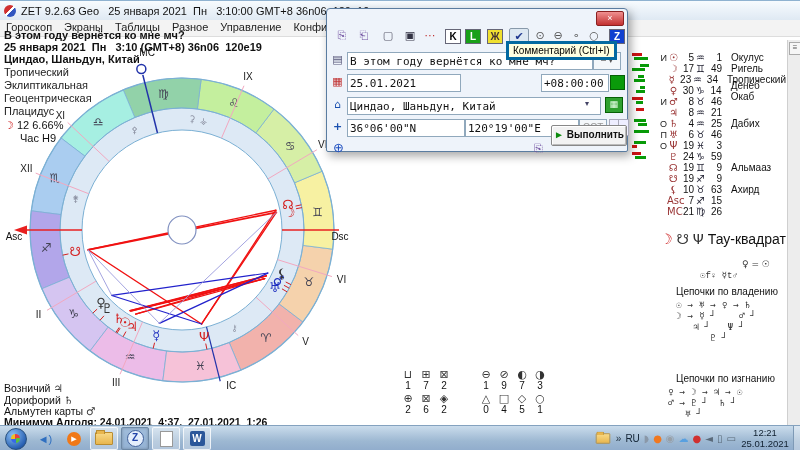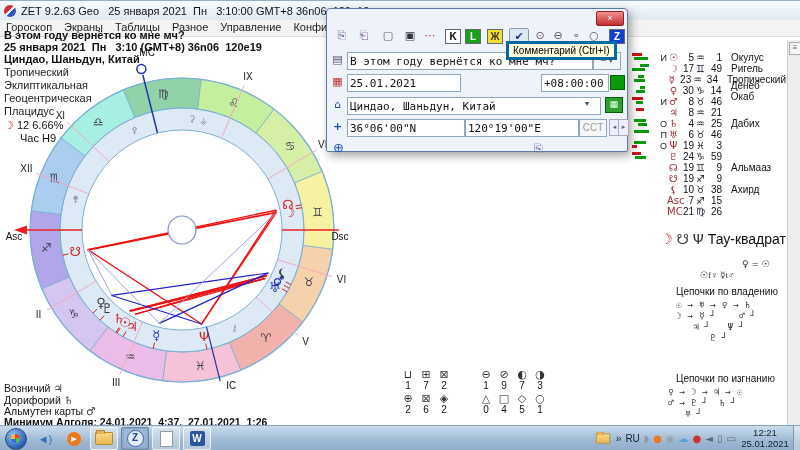--- a/index.html
+++ b/index.html
@@ -43,21 +43,21 @@
   .plet{width:9px;font-size:9px;color:#222;text-align:right}
   .pglyph{width:13px;text-align:center;color:#993333;font-family:"DejaVu Sans",sans-serif}
   .pdeg{width:14px;text-align:right}
   .psign{width:13px;text-align:center;color:#223;font-family:"DejaVu Sans",sans-serif}
   .pmin{width:15px;text-align:right}
   .pstar{margin-left:9px;color:#111}
   .tau{position:absolute;left:660px;top:231px;font-size:14px}
   .tau .g1{color:#cc2020;font-family:"DejaVu Sans",sans-serif}
   .tau .g2{color:#333;font-family:"DejaVu Sans",sans-serif}
   .note1{position:absolute;left:742px;top:259px;font-size:9px;color:#333;font-family:"DejaVu Sans",sans-serif}
-  .note2{position:absolute;left:700px;top:270px;font-size:9px;color:#333;font-family:Liberation Serif, serif}
+  .note2{position:absolute;left:700px;top:270px;font-size:9px;color:#333;font-family:Liberation Mono, monospace}
   .chtitle{position:absolute;font-size:10px;color:#111}
   .chlines{position:absolute;font-family:"DejaVu Sans Mono","DejaVu Sans",monospace;
     font-size:9.5px;line-height:11px;color:#333;white-space:pre}
   
   .rscroll{position:absolute;left:787px;top:40px;width:13px;height:385px;background:#ededed;
     border-left:1px solid #cfcfcf}
   .rmenu{position:absolute;left:789px;top:42px;width:10px;height:11px;background:#f6f6f6;
     border:1px solid #aaa;font-size:8px;line-height:10px;text-align:center;color:#555}
   
   .dialog{position:absolute;left:326px;top:8px;width:300px;height:142px;background:#eef3fa;
@@ -435,21 +435,21 @@
       <span class="psign">♐</span>
       <span class="pmin">9</span>
       <span class="pstar"></span>
     </div>
     <div class="prow">
       <span class="pbars"></span>
       <span class="plet"></span>
       <span class="pglyph">⚸</span>
       <span class="pdeg">10</span>
       <span class="psign">♉</span>
-      <span class="pmin">38</span>
+      <span class="pmin">63</span>
       <span class="pstar">Ахирд</span>
     </div>
     <div class="prow">
       <span class="pbars"></span>
       <span class="plet"></span>
       <span class="pglyph">Asc</span>
       <span class="pdeg">7</span>
       <span class="psign">♐</span>
       <span class="pmin">15</span>
       <span class="pstar"></span>
@@ -517,20 +517,21 @@
 
   <div class="drow-icon" style="left:3px;top:111px;color:#1a50b0;font-weight:bold">+</div>
   <input class="dinput" style="left: 20px; top: 110px; width: 112px;" readonly="" value="36°06'00&quot;N">
   <input class="dinput" style="left: 138px; top: 110px; width: 108px;" readonly="" value="120°19'00&quot;E">
   <div class="combo" style="left:252px;top:110px;width:26px;font-size:10px;color:#999">CCT</div>
   <div class="navbtn" style="left:282px;top:110px">◂</div>
   <div class="navbtn" style="left:291px;top:110px">▸</div>
 
   <div class="drow-icon" style="left:4px;top:132px;color:#2050c0;font-size:13px">⊕</div>
   <div class="drow-icon" style="left:204px;top:133px;color:#7050a0">⎘</div>
+  <div class="execbtn"><span class="tri">► </span><span>Выполнить</span></div>
 </div>
 
 <div class="tooltip">Комментарий (Ctrl+I)</div>
 
 <div class="taskbar">
   <div class="orb">
       <div class="orbflag"></div>
     </div>
   <div class="qlaunch" id="qlaunch">
       <div class="qbtn">

